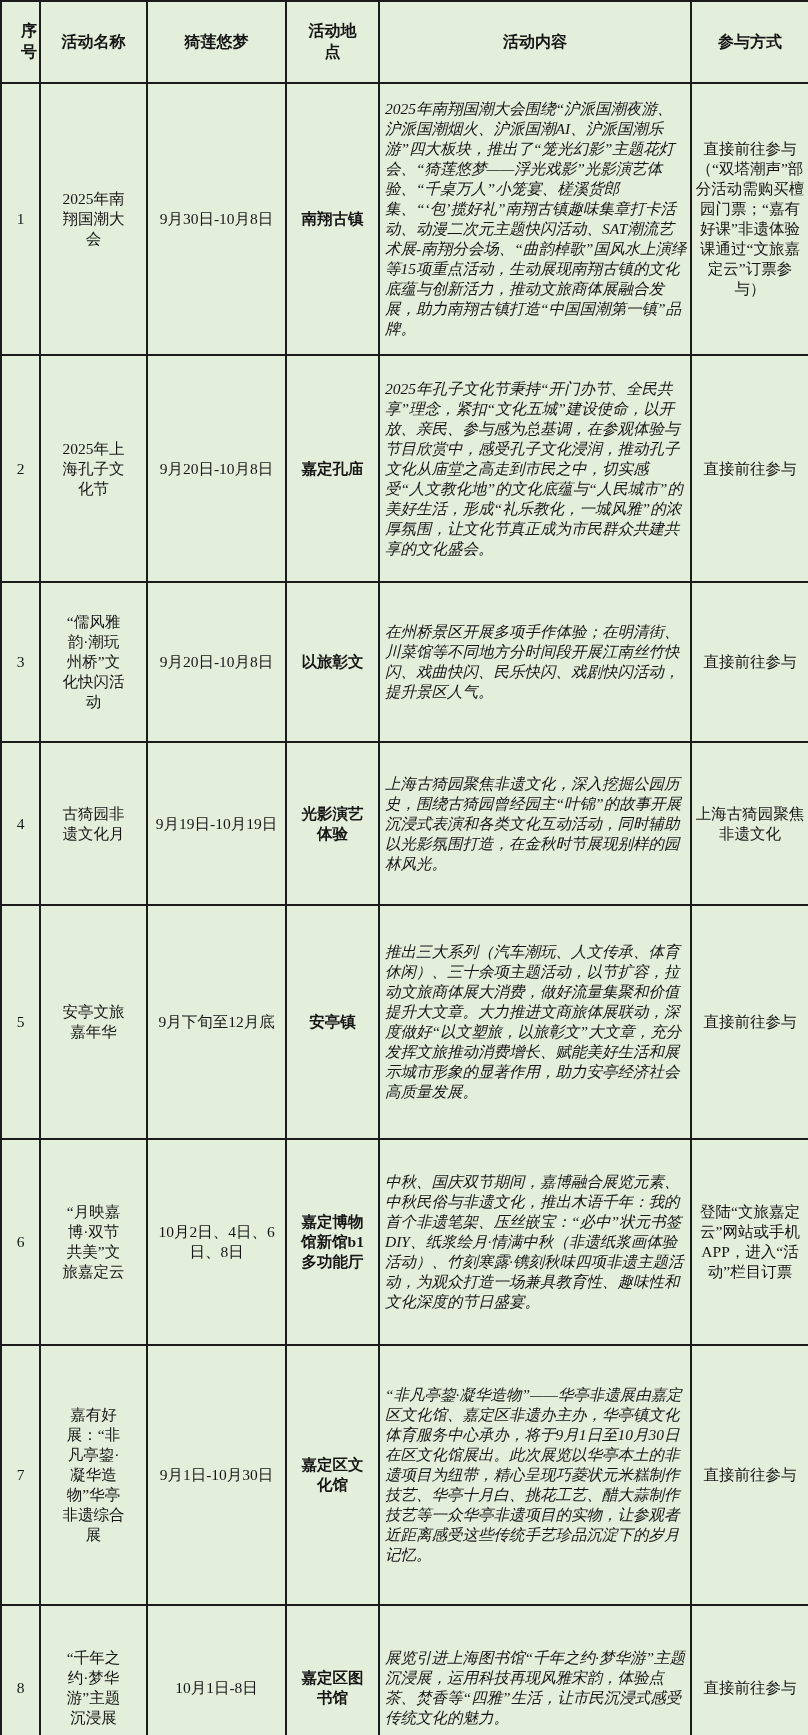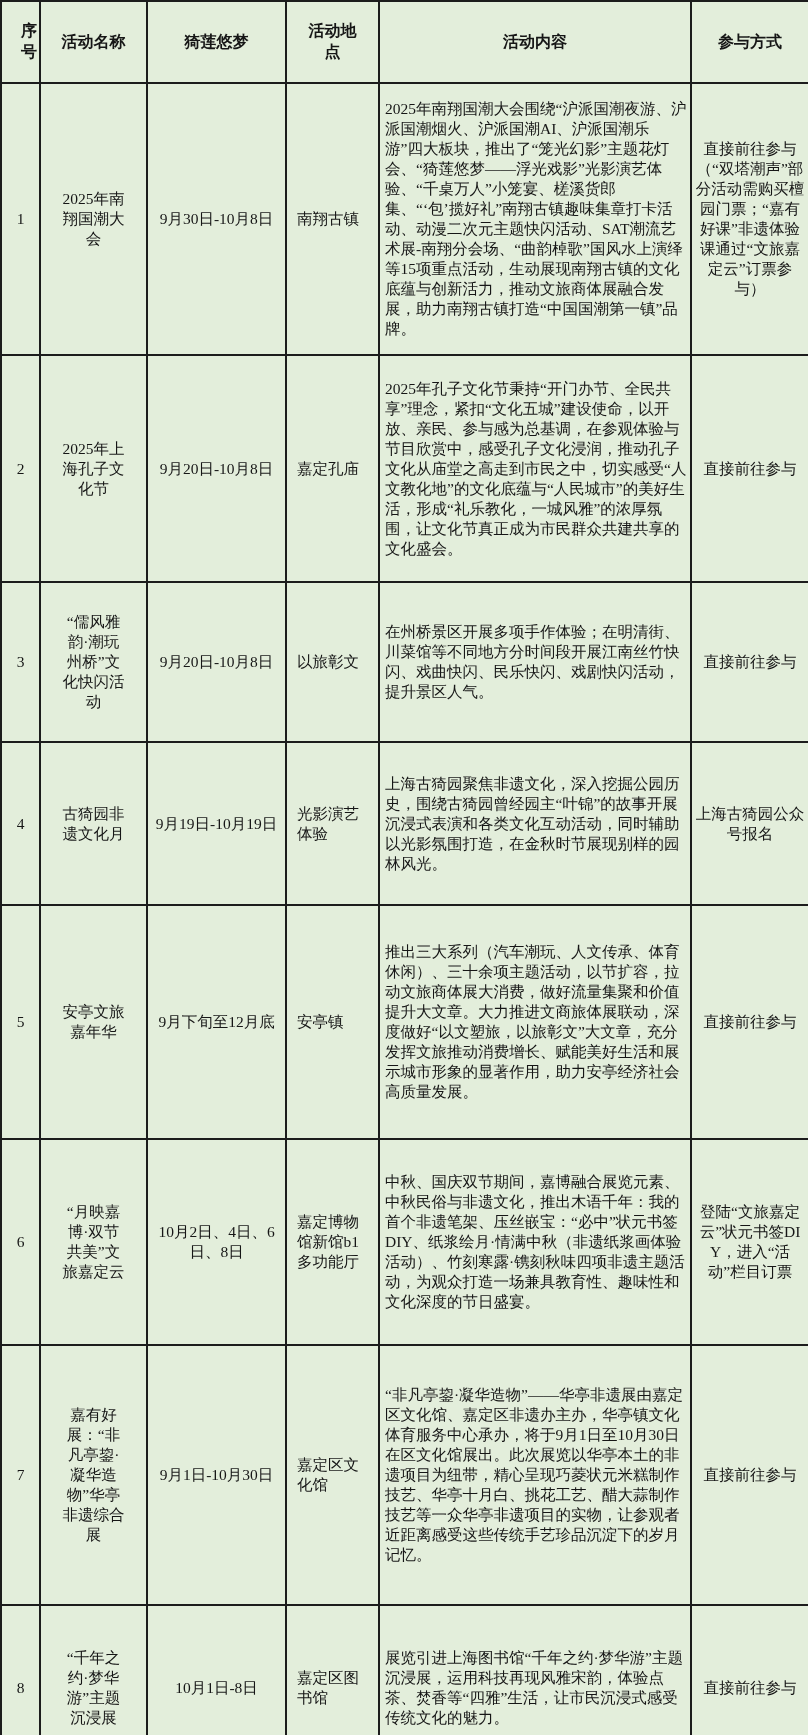--- a/index.html
+++ b/index.html
@@ -30,22 +30,22 @@
     padding: 19px;
   }
   thead tr { height: 46px; }
   td {
     font-size: 15.5px;
     line-height: 20px;
   }
   .col-no        { text-align: center; padding: 1px; }
   .col-name      { text-align: center; padding: 1px 21px; }
   .col-time      { text-align: center; padding: 3px 2px; }
-  .col-location  { padding: 1px 10px; }
-  .col-content   { text-align: left;   padding: 2px 3px 2px 5px; }
+  .col-location  { text-align: center; padding: 1px 10px; font-weight: bold; }
+  .col-content   { text-align: left;   padding: 2px 3px 2px 5px; font-style: italic; }
   .col-participation { text-align: center; padding: 1px 3px; border-radius: 27px; }
 </style>
 </head>
 <body>
 
 <table>
   <colgroup>
     <col style="width:39px">
     <col style="width:107px">
     <col style="width:139px">
@@ -87,37 +87,37 @@
         <td class="col-location">以旅彰文</td>
         <td class="col-content">在州桥景区开展多项手作体验；在明清街、川菜馆等不同地方分时间段开展江南丝竹快闪、戏曲快闪、民乐快闪、戏剧快闪活动，提升景区人气。</td>
         <td class="col-participation">直接前往参与</td>
       </tr>
       <tr style="height: 163px;">
         <td class="col-no">4</td>
         <td class="col-name">古猗园非遗文化月</td>
         <td class="col-time">9月19日-10月19日</td>
         <td class="col-location">光影演艺体验</td>
         <td class="col-content">上海古猗园聚焦非遗文化，深入挖掘公园历史，围绕古猗园曾经园主“叶锦”的故事开展沉浸式表演和各类文化互动活动，同时辅助以光影氛围打造，在金秋时节展现别样的园林风光。</td>
-        <td class="col-participation">上海古猗园公众号报名</td>
+        <td class="col-participation">上海古猗园聚焦非遗文化</td>
       </tr>
       <tr style="height: 234px;">
         <td class="col-no">5</td>
         <td class="col-name">安亭文旅嘉年华</td>
         <td class="col-time">9月下旬至12月底</td>
         <td class="col-location">安亭镇</td>
         <td class="col-content">推出三大系列（汽车潮玩、人文传承、体育休闲）、三十余项主题活动，以节扩容，拉动文旅商体展大消费，做好流量集聚和价值提升大文章。大力推进文商旅体展联动，深度做好“以文塑旅，以旅彰文”大文章，充分发挥文旅推动消费增长、赋能美好生活和展示城市形象的显著作用，助力安亭经济社会高质量发展。</td>
         <td class="col-participation">直接前往参与</td>
       </tr>
       <tr style="height: 206px;">
         <td class="col-no">6</td>
         <td class="col-name">“月映嘉博·双节共美”文旅嘉定云</td>
         <td class="col-time">10月2日、4日、6日、8日</td>
         <td class="col-location">嘉定博物馆新馆b1多功能厅</td>
         <td class="col-content">中秋、国庆双节期间，嘉博融合展览元素、中秋民俗与非遗文化，推出木语千年：我的首个非遗笔架、压丝嵌宝：“必中”状元书签DIY、纸浆绘月·情满中秋（非遗纸浆画体验活动）、竹刻寒露·镌刻秋味四项非遗主题活动，为观众打造一场兼具教育性、趣味性和文化深度的节日盛宴。</td>
-        <td class="col-participation">登陆“文旅嘉定云”状元书签DIY，进入“活动”栏目订票</td>
+        <td class="col-participation">登陆“文旅嘉定云”网站或手机APP，进入“活动”栏目订票</td>
       </tr>
       <tr style="height: 260px;">
         <td class="col-no">7</td>
         <td class="col-name">嘉有好展：“非凡亭鋆·凝华造物”华亭非遗综合展</td>
         <td class="col-time">9月1日-10月30日</td>
         <td class="col-location">嘉定区文化馆</td>
         <td class="col-content">“非凡亭鋆·凝华造物”——华亭非遗展由嘉定区文化馆、嘉定区非遗办主办，华亭镇文化体育服务中心承办，将于9月1日至10月30日在区文化馆展出。此次展览以华亭本土的非遗项目为纽带，精心呈现巧菱状元米糕制作技艺、华亭十月白、挑花工艺、醋大蒜制作技艺等一众华亭非遗项目的实物，让参观者近距离感受这些传统手艺珍品沉淀下的岁月记忆。</td>
         <td class="col-participation">直接前往参与</td>
       </tr>
       <tr style="height: 165px;">

